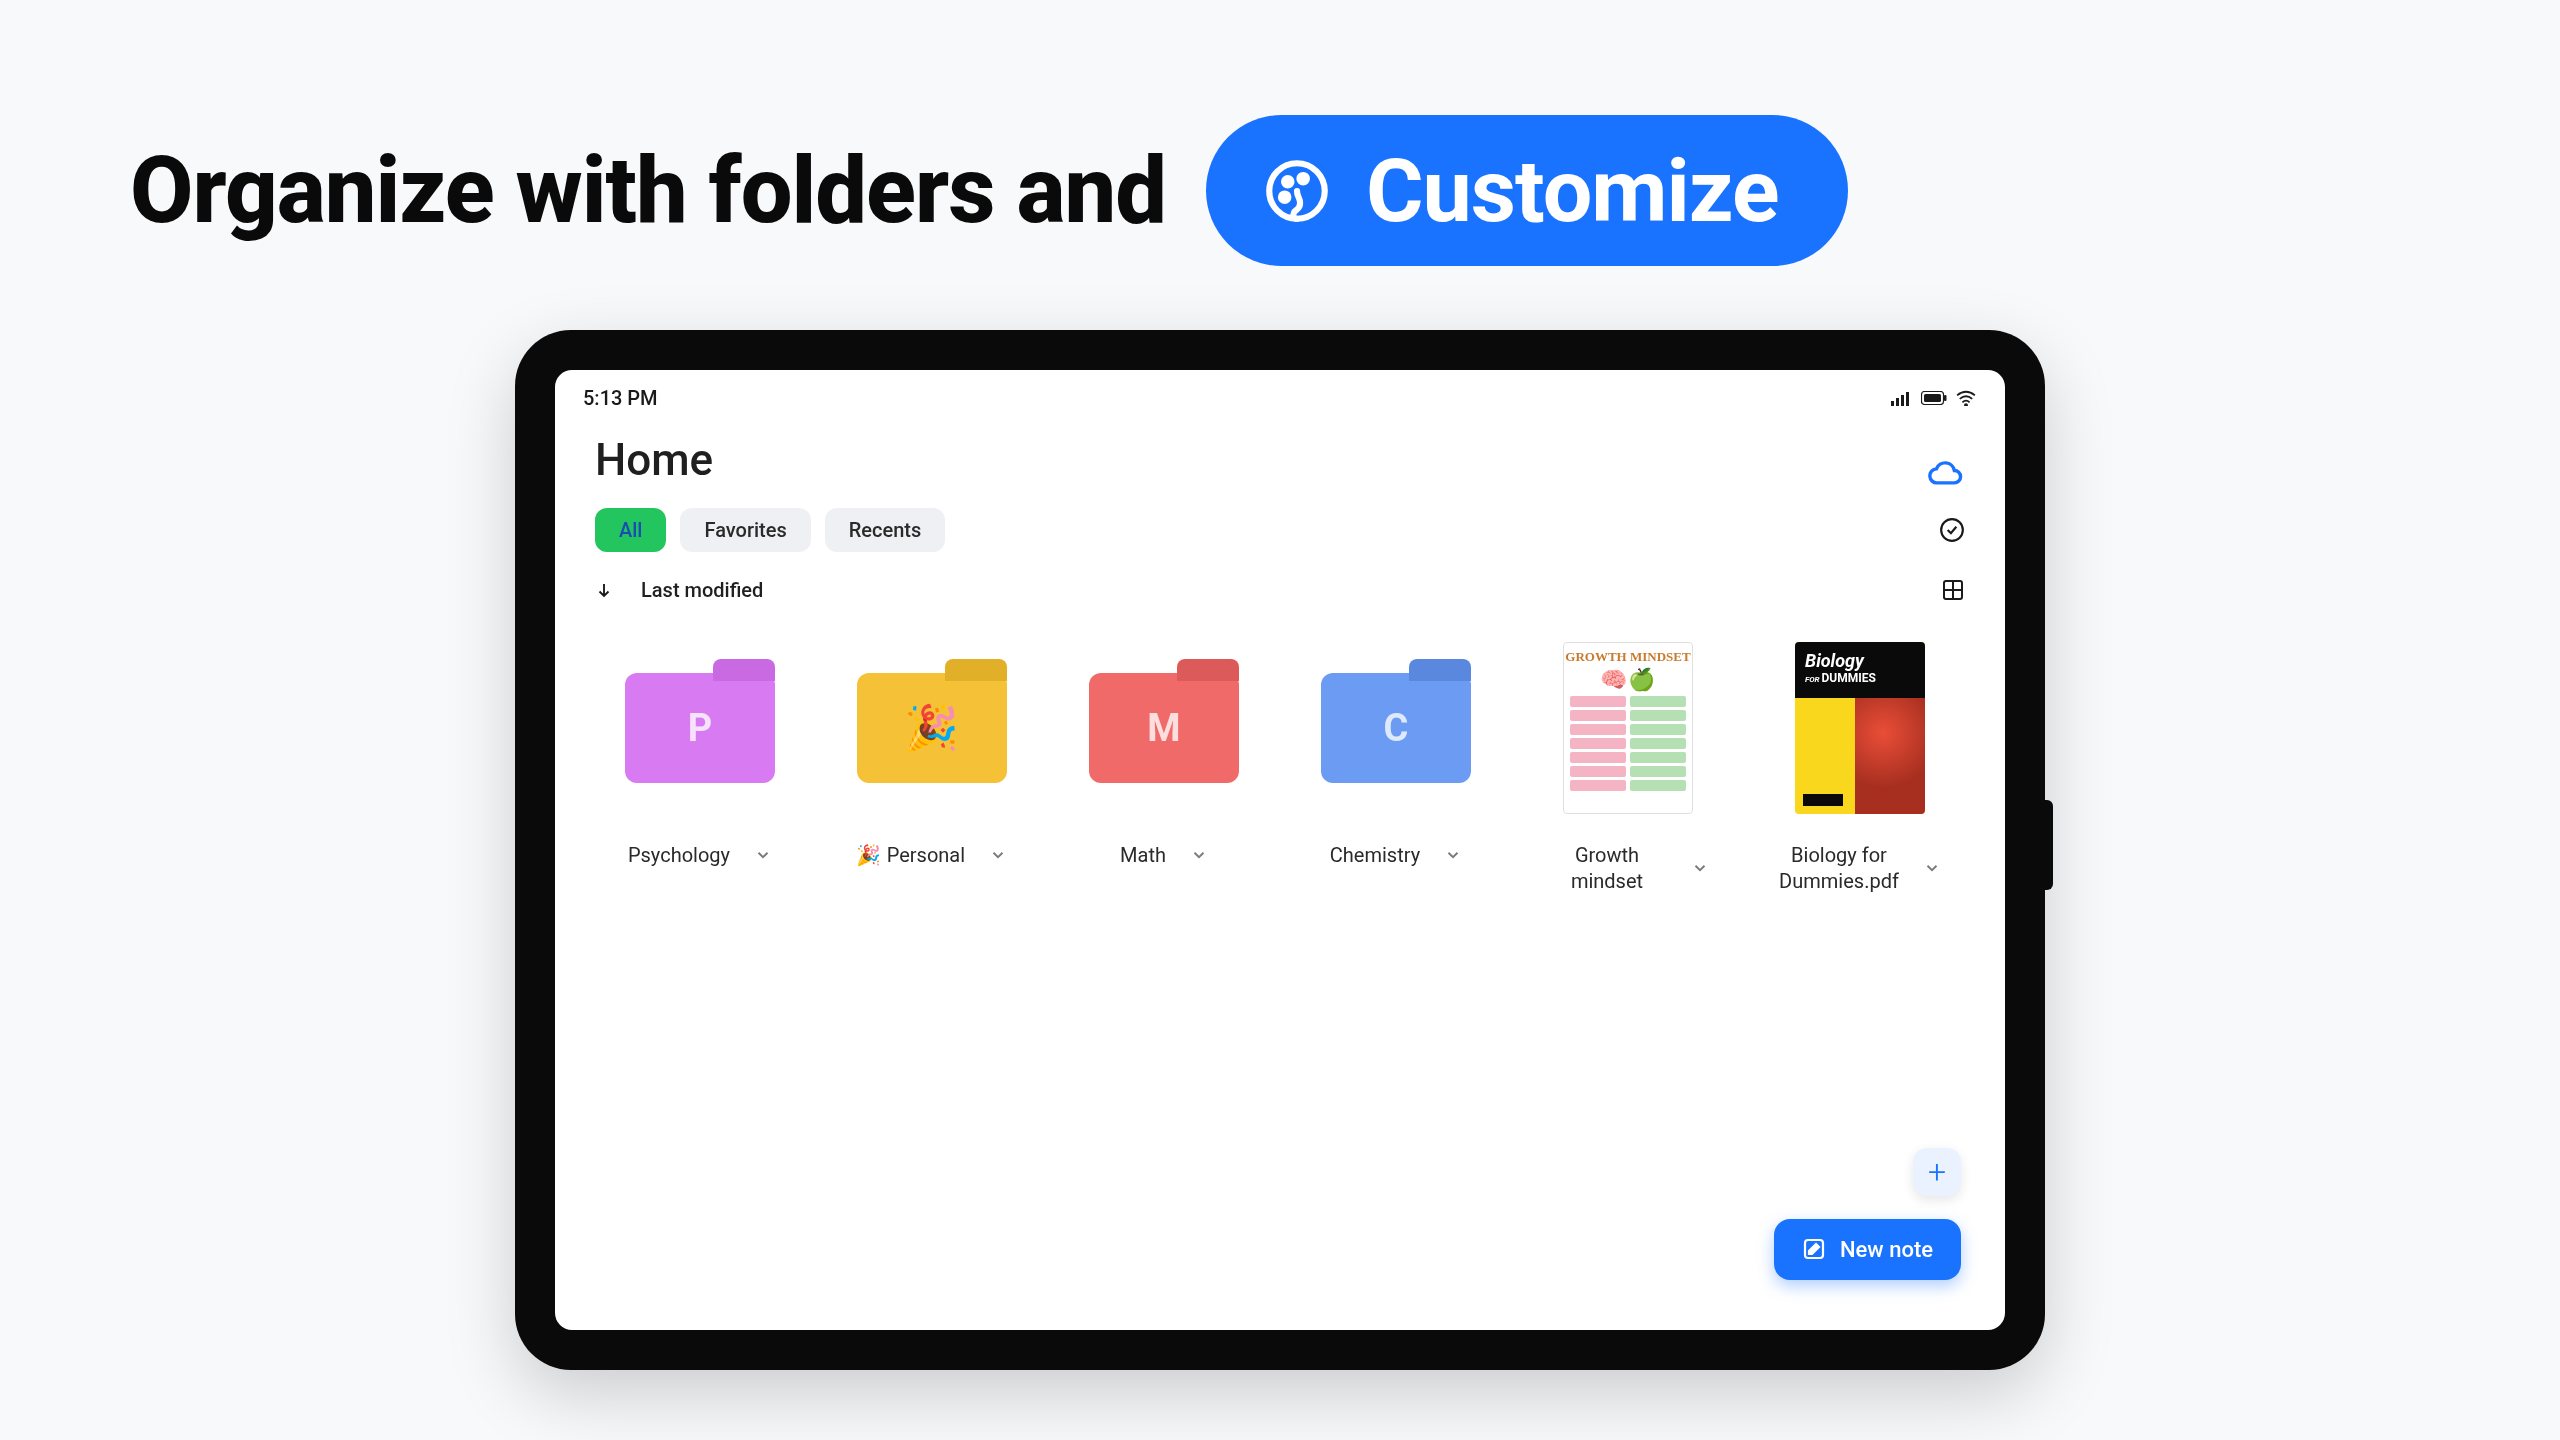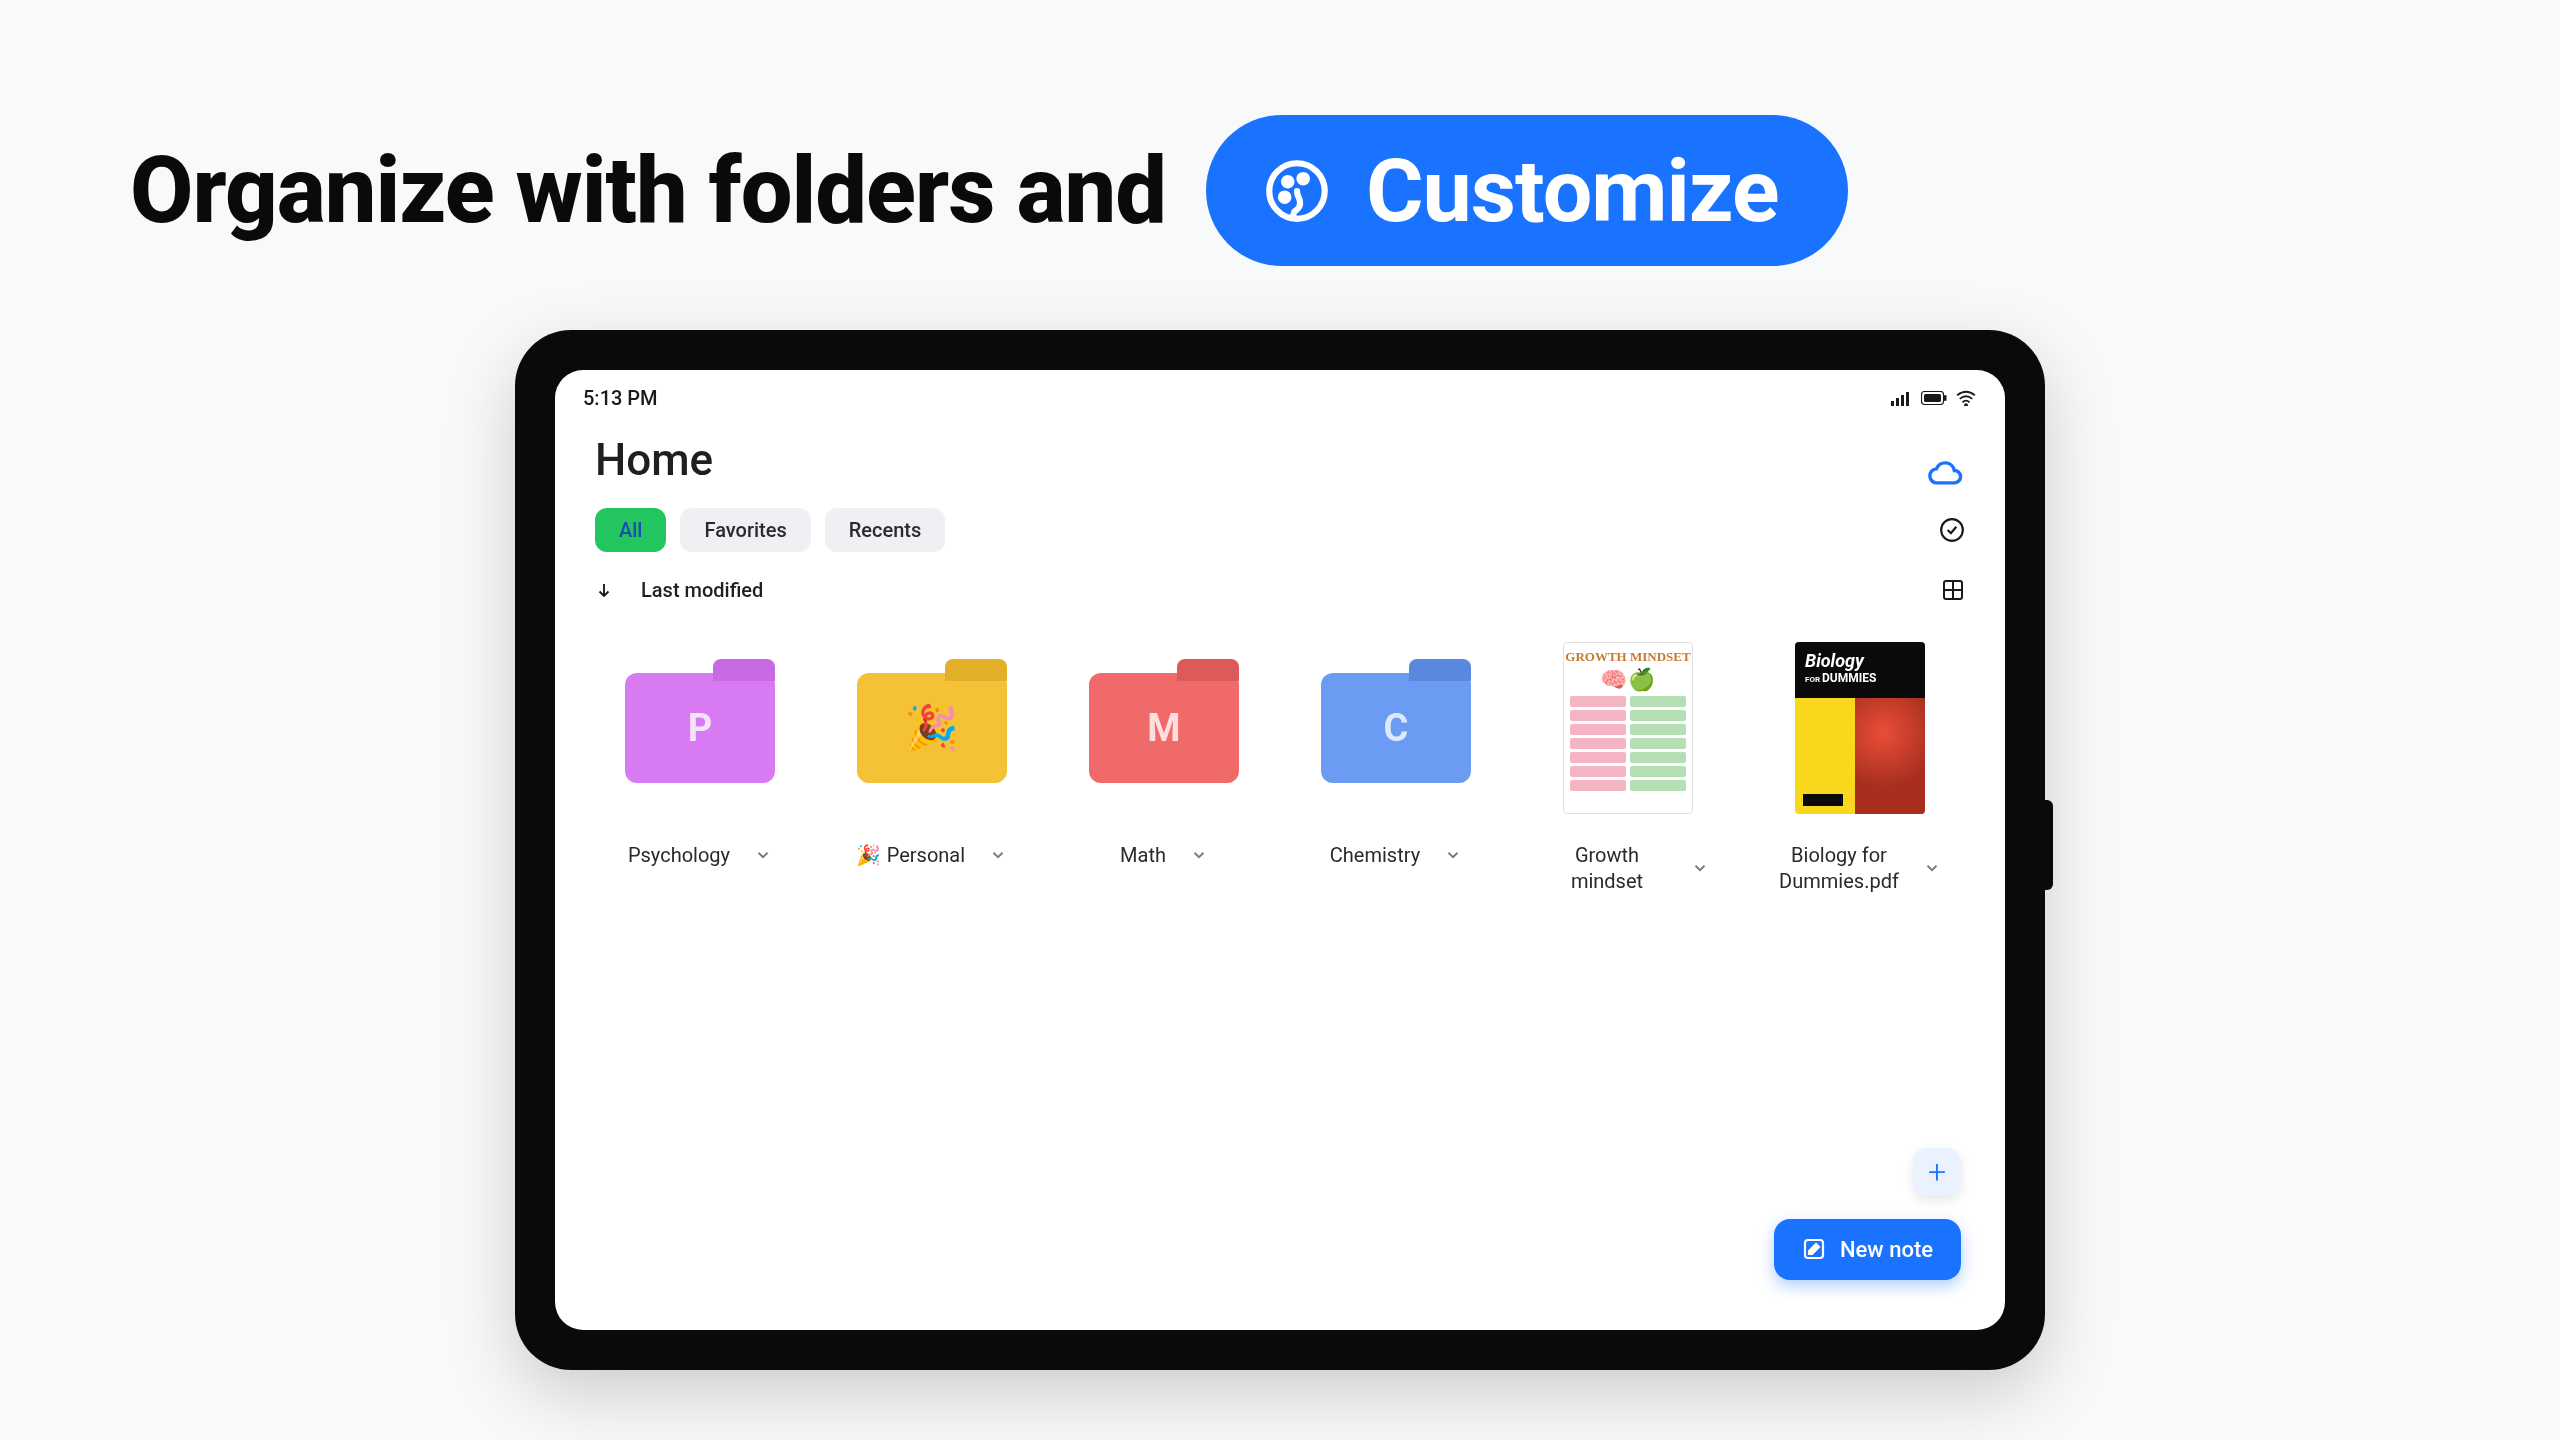--- a/index.html
+++ b/index.html
@@ -66,21 +66,21 @@
   top: 470px;
   width: 8px;
   height: 90px;
   background: #0a0a0a;
   border-radius: 0 6px 6px 0;
 }
 .screen {
   width: 100%;
   height: 100%;
   background: #fff;
-  border-radius: 28px;
+  border-radius: 17px;
   overflow: hidden;
   position: relative;
 }
 .statusbar {
   display: flex;
   justify-content: space-between;
   align-items: center;
   padding: 16px 28px 8px;
   font-size: 20px;
   font-weight: 500;
@@ -458,21 +458,21 @@
               <svg class="chev" width="18" height="18" viewBox="0 0 24 24" fill="none" stroke="#7a7a7a" stroke-width="2.5">
                 <path d="M6 9l6 6 6-6"></path>
               </svg>
             </div>
           </div>
           <div class="item">
             <div class="thumb-area">
               <div class="bio-thumb">
                 <div class="bio-black">
                   <div class="bio-title">Biology</div>
-                  <div class="bio-sub"><span style="font-size:8px;">FOR </span>DUMMIES</div>
+                  <div class="bio-sub"><span style="font-size:8px;font-style:italic">FOR </span>DUMMIES</div>
                 </div>
                 <div class="bio-dna"></div>
                 <div class="bio-bottom"></div>
               </div>
             </div>
             <div class="item-label-row">
               <span class="item-label">Biology for Dummies.pdf</span>
               <svg class="chev" width="18" height="18" viewBox="0 0 24 24" fill="none" stroke="#7a7a7a" stroke-width="2.5">
                 <path d="M6 9l6 6 6-6"></path>
               </svg>

